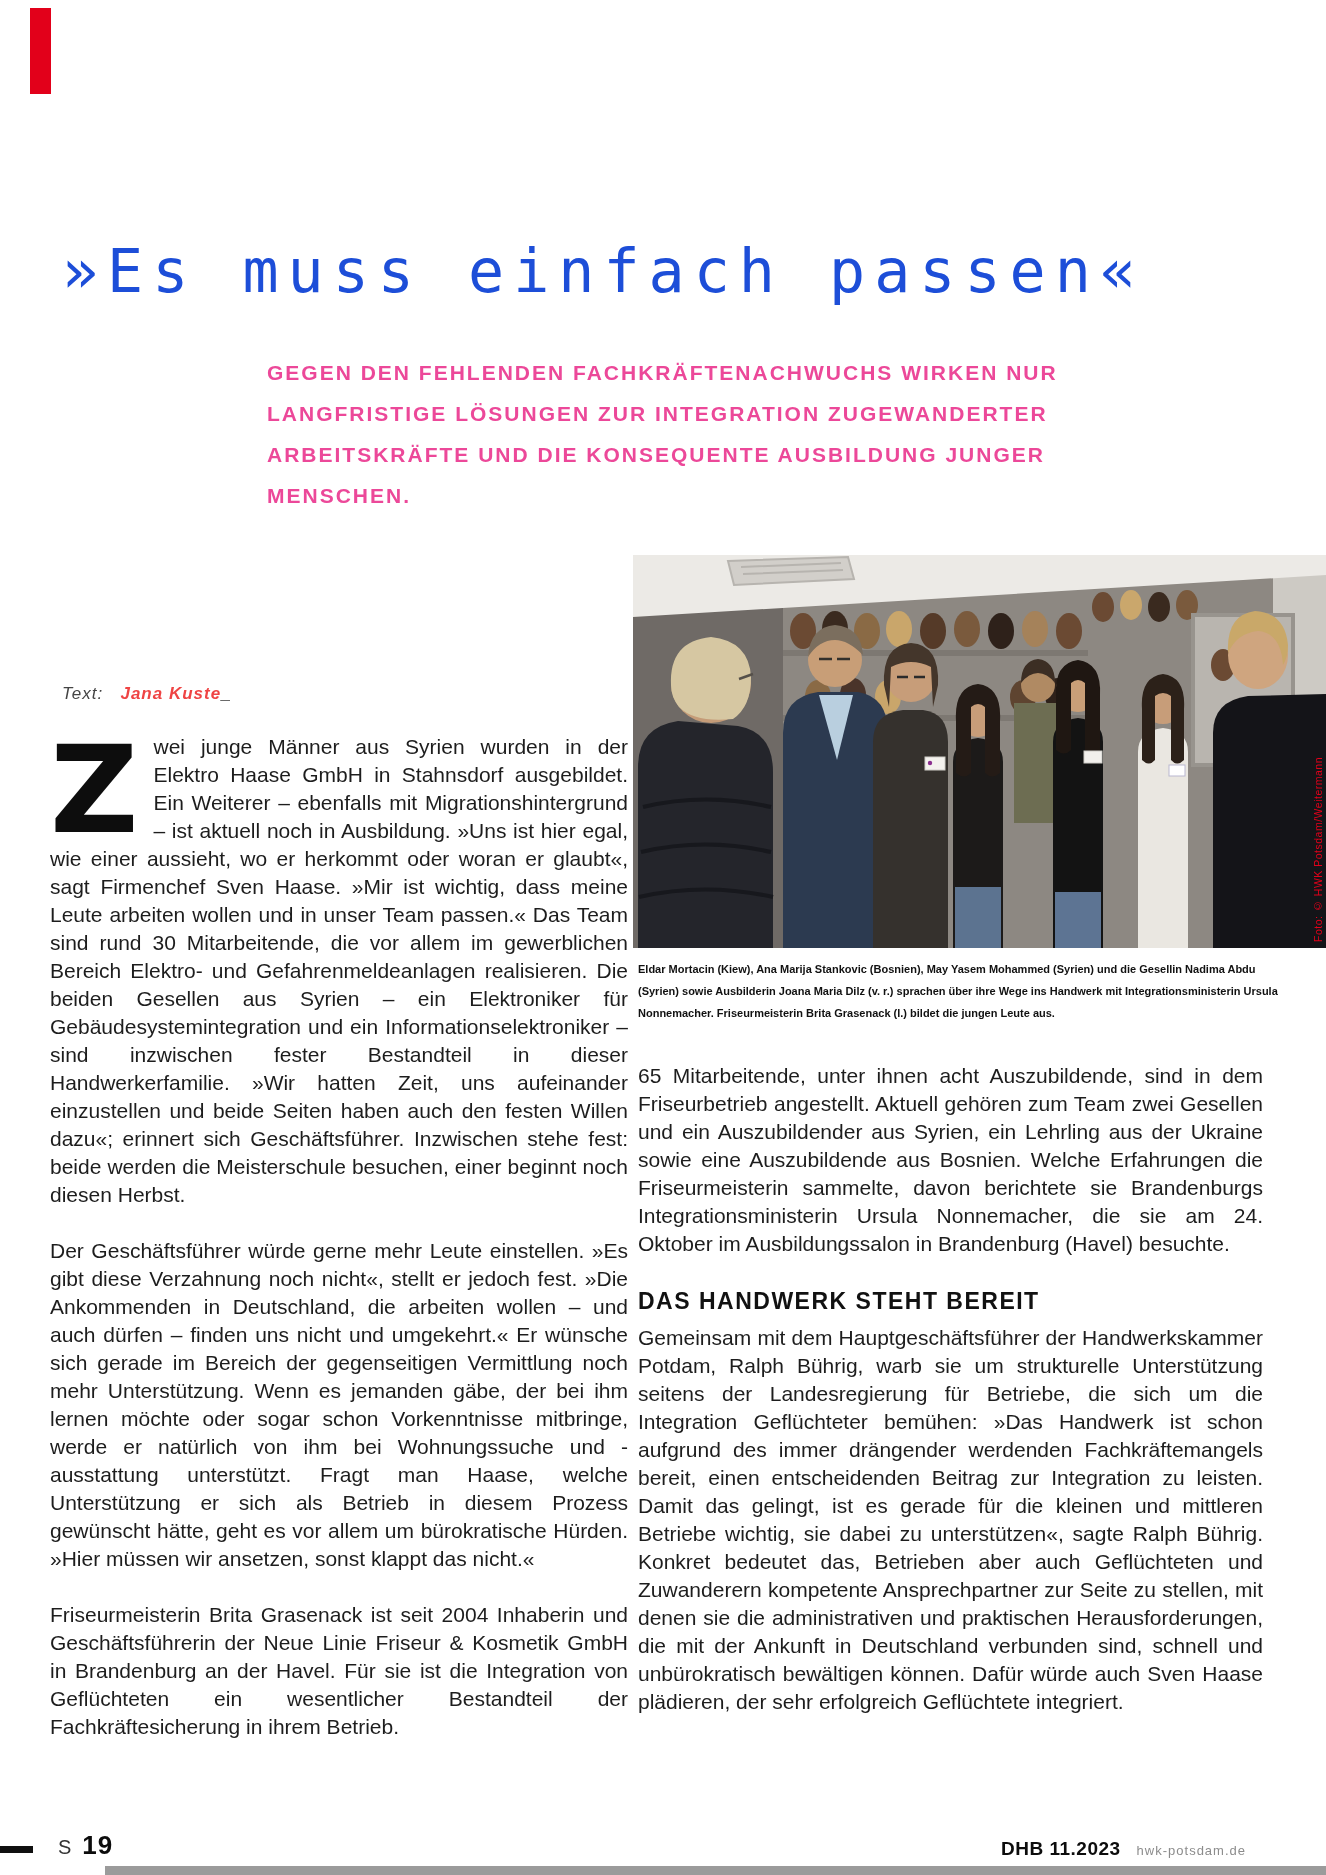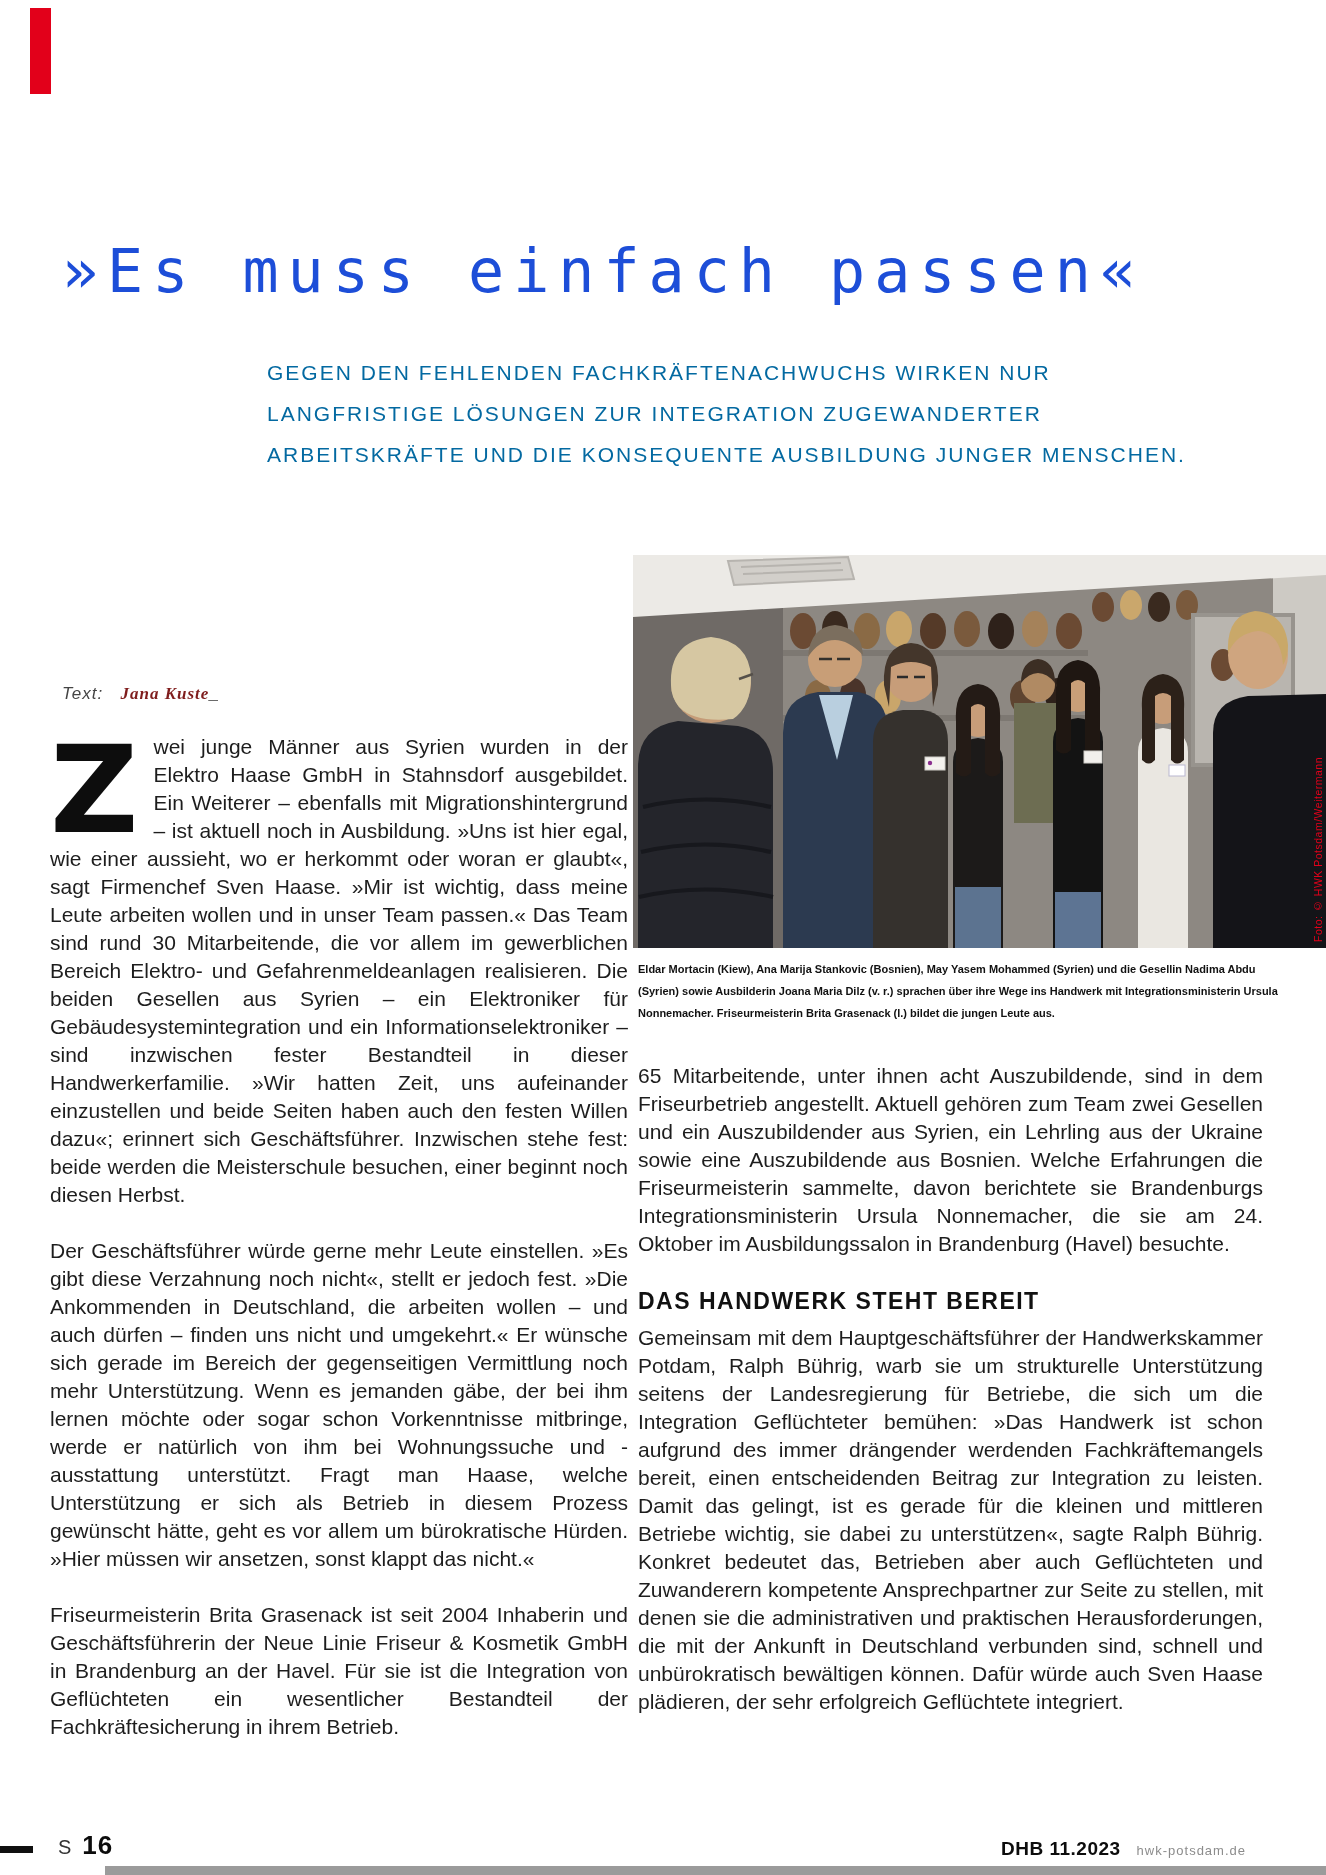--- a/index.html
+++ b/index.html
@@ -8,26 +8,26 @@
     overflow:hidden;font-family:"Liberation Sans",sans-serif;color:#1d1d1d;
   }
   .red-tab{position:absolute;left:30px;top:8px;width:21px;height:86px;background:#e2001a;}
   .headline{
     position:absolute;left:62px;top:238px;margin:0;white-space:nowrap;
     font-family:"DejaVu Sans Mono",monospace;font-weight:500;font-size:60px;line-height:66px;
     letter-spacing:9px;color:#1d4ed8;
   }
   .standfirst{
     position:absolute;left:267px;top:352px;width:920px;
-    font-weight:normal;font-size:21px;line-height:41px;letter-spacing:2px;color:#0369a1;
+    font-weight:bold;font-size:21px;line-height:41px;letter-spacing:2px;color:#ec4899;
     text-transform:uppercase;
   }
   .byline{position:absolute;left:62px;top:684px;font-style:italic;font-size:17px;letter-spacing:1px;color:#222;}
   .byline .label{font-weight:normal;color:#444;}
-  .byline .name{font-weight:bold;color:#7f1d1d;font-family:Liberation Serif, serif;}
+  .byline .name{font-weight:bold;color:#ef4444;}
   .byline .suffix{font-weight:bold;color:#111;}
   .col{position:absolute;text-align:justify;font-size:21px;line-height:28px;}
   .col p{margin:0 0 28px 0;}
   .col1{left:50px;top:733px;width:578px;}
   .col2{left:638px;top:1062px;width:625px;}
   .col-subhead{
     font-weight:bold;font-size:23px;letter-spacing:1.5px;line-height:30px;
     margin:26px 0 8px 0;text-align:left;color:#111;
   }
   .col2 .col-subhead:first-child{margin-top:0;}
@@ -189,21 +189,21 @@
 
   <div class="col col2">
     <p>65 Mitarbeitende, unter ihnen acht Auszubildende, sind in dem Friseurbetrieb angestellt. Aktuell gehören zum Team zwei Gesellen und ein Auszubildender aus Syrien, ein Lehrling aus der Ukraine sowie eine Auszubildende aus Bosnien. Welche Erfahrungen die Friseurmeisterin sammelte, davon berichtete sie Brandenburgs Integrationsministerin Ursula Nonnemacher, die sie am 24. Oktober im Ausbildungssalon in Brandenburg (Havel) besuchte.</p>
     <div class="col-subhead">DAS HANDWERK STEHT BEREIT</div>
     <p>Gemeinsam mit dem Hauptgeschäftsführer der Handwerkskammer Potdam, Ralph Bührig, warb sie um strukturelle Unterstützung seitens der Landesregierung für Betriebe, die sich um die Integration Geflüchteter bemühen: »Das Handwerk ist schon aufgrund des immer drängender werdenden Fachkräftemangels bereit, einen entscheidenden Beitrag zur Integration zu leisten. Damit das gelingt, ist es gerade für die kleinen und mittleren Betriebe wichtig, sie dabei zu unterstützen«, sagte Ralph Bührig. Konkret bedeutet das, Betrieben aber auch Geflüchteten und Zuwanderern kompetente Ansprechpartner zur Seite zu stellen, mit denen sie die administrativen und praktischen Herausforderungen, die mit der Ankunft in Deutschland verbunden sind, schnell und unbürokratisch bewältigen können. Dafür würde auch Sven Haase plädieren, der sehr erfolgreich Geflüchtete integriert.</p>
   </div>
 
   <div class="footer-dash"></div>
   <div class="footer-left">
     <span class="s">S</span>
-    <span class="num">16</span>
+    <span class="num">19</span>
   </div>
   <div class="footer-right">
     <span class="issue">DHB 11.2023</span>
     <span class="site">hwk-potsdam.de</span>
   </div>
   <div class="bottom-band"></div>
 
 </div>
 
 </body></html>

